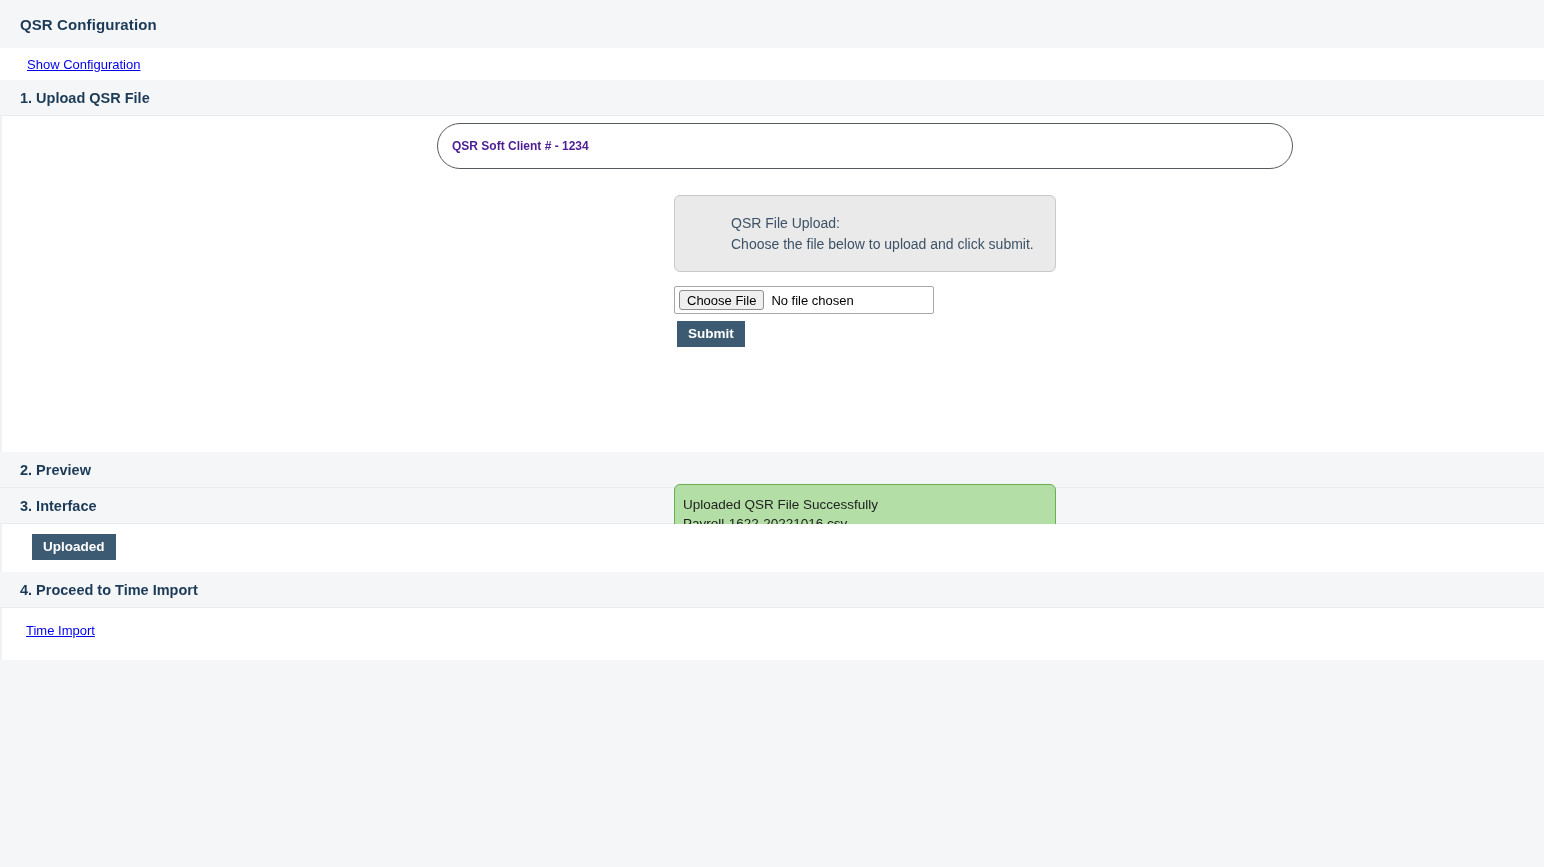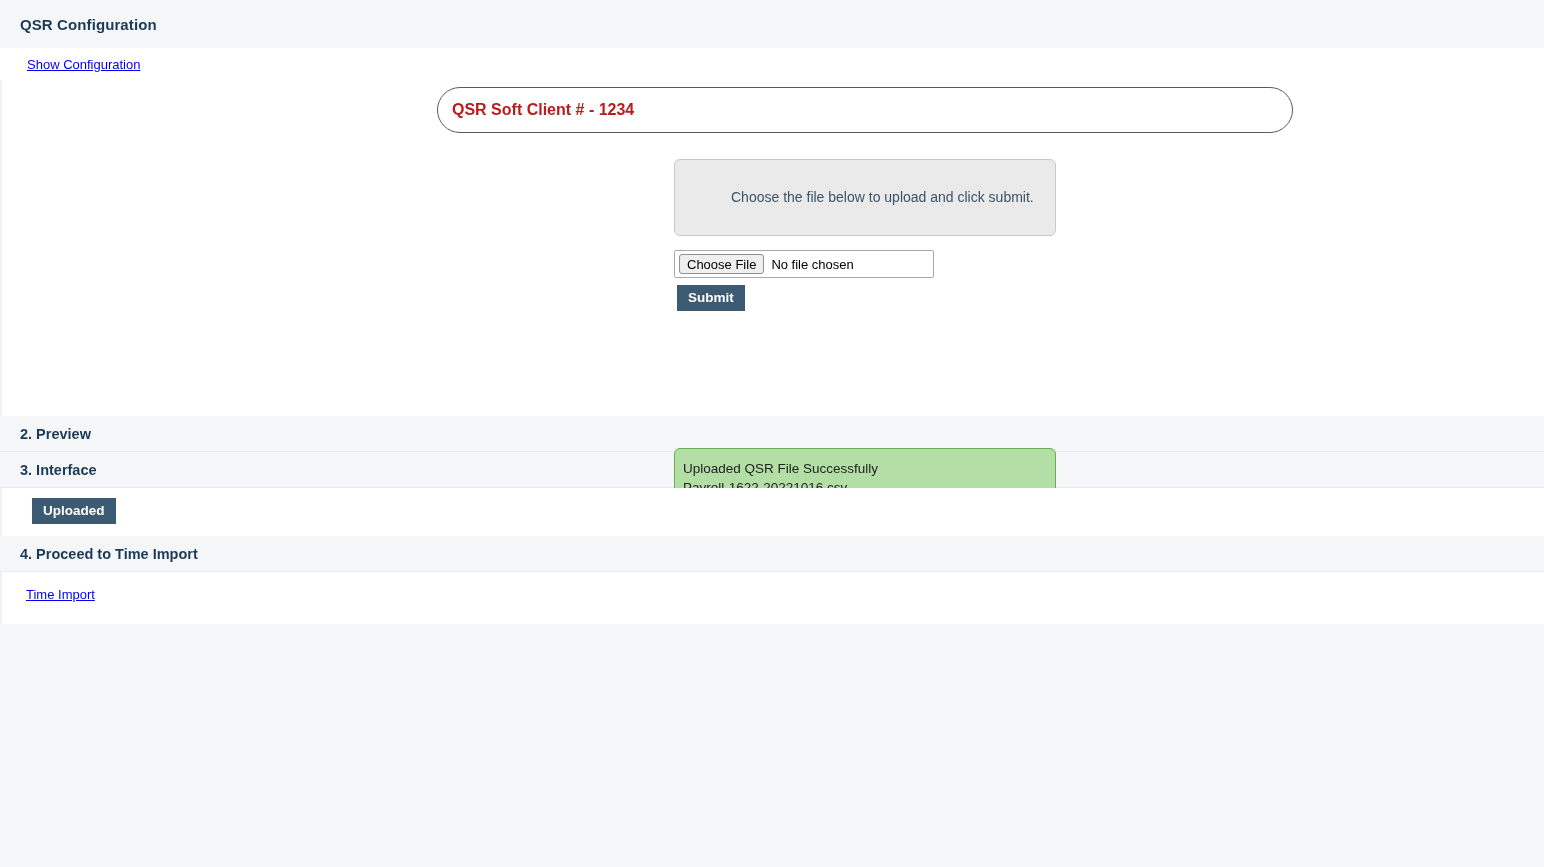--- a/index.html
+++ b/index.html
@@ -89,23 +89,23 @@
     height: 46px;
     border: 1.6px solid #555a60;
     border-radius: 26px;
     background: #ffffff;
     box-sizing: border-box;
     display: flex;
     align-items: center;
     padding-left: 14px;
   }
   .client-pill-text {
-    font-size: 16px;
+    font-size: 12px;
     font-weight: bold;
-    color: #b91c1c;
+    color: #4c1d95;
     white-space: nowrap;
   }
 
   .upload-info-box {
     position: absolute;
     left: 672px;
     top: 79px;
     width: 382px;
     height: 77px;
     background: #eaeaea;
@@ -290,28 +290,32 @@
 <div class="page">
 
   <div class="page-title-bar">
     <span class="page-title">QSR Configuration</span>
   </div>
 
   <div class="link-bar">
     <a class="plain-link">Show Configuration</a>
   </div>
 
+  <div class="section-header">
+    <span class="section-header-title">1. Upload QSR File</span>
+  </div>
 
   <div class="upload-body">
 
     <div class="client-pill">
       <span class="client-pill-text">QSR Soft Client # -  1234</span>
     </div>
 
     <div class="upload-info-box">
+      <span class="upload-info-line">QSR File Upload:</span>
       <span class="upload-info-line">Choose the file below to upload and click submit.</span>
     </div>
 
     <div class="file-input-row">
       <div class="file-input">
         <span class="choose-file-btn">Choose File</span>
         <span class="no-file-text">No file chosen</span>
       </div>
     </div>
 

